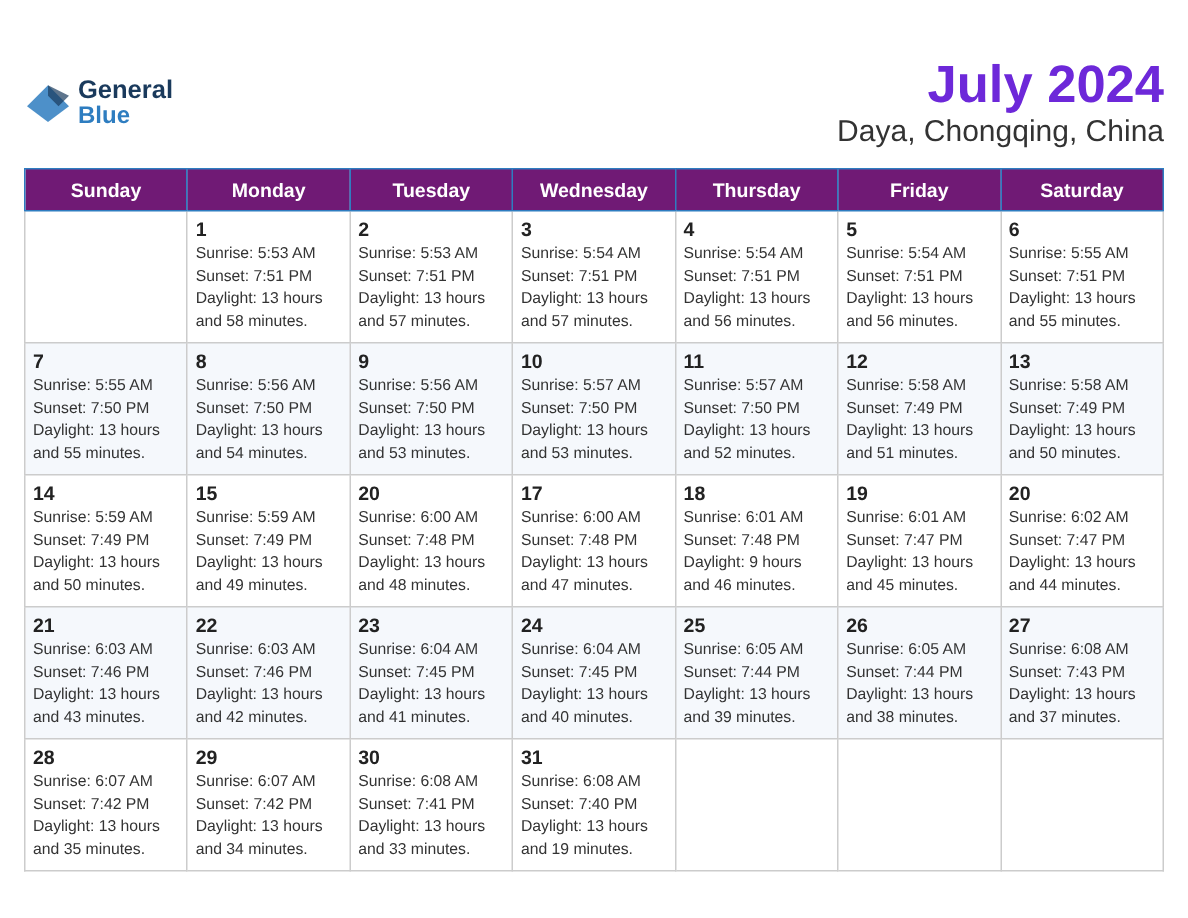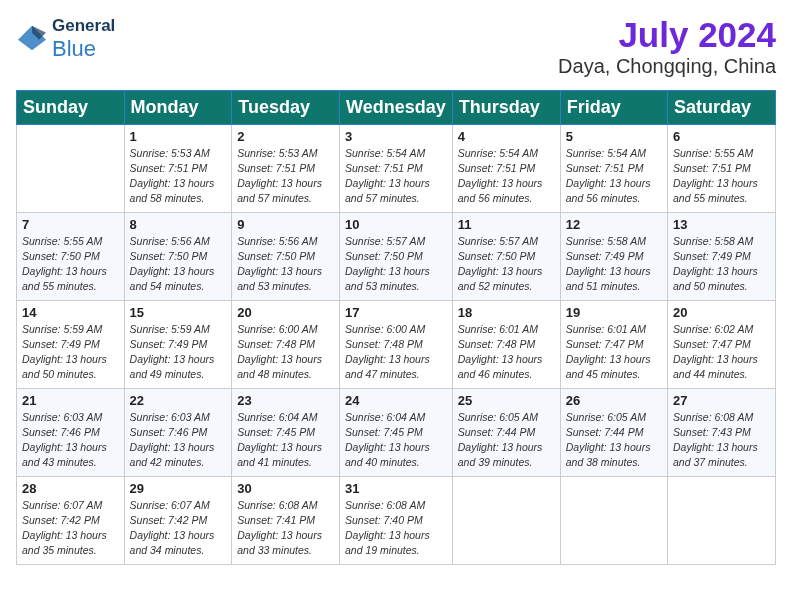--- a/index.html
+++ b/index.html
@@ -6,22 +6,23 @@
     body {
       font-family: Arial, sans-serif;
       background: #fff;
       width: 792px;
       min-height: 612px;
       padding: 16px;
     }
     .header {
       display: flex;
       justify-content: space-between;
-      align-items: flex-start;
+      align-items: center;
       margin-bottom: 12px;
+      margin-top: 22px;
     }
     .logo {
       display: flex;
       align-items: center;
       gap: 4px;
     }
     .logo-icon {
       width: 32px;
       height: 28px;
     }
@@ -37,25 +38,25 @@
     .location-title {
       font-size: 20px;
       color: #333;
     }
     .calendar-table {
       width: 100%;
       border-collapse: collapse;
       font-size: 11px;
     }
     .calendar-table th {
-      background-color: #0f766e;
+      background-color: #701a75;
       color: #fff;
-      text-align: left;
+      text-align: center;
       padding: 6px 6px;
-      font-size: 18px;
+      font-size: 13px;
       font-weight: bold;
       border: 1px solid #2e7dc0;
     }
     .calendar-table td {
       vertical-align: top;
       border: 1px solid #ccc;
       padding: 4px 5px;
       width: calc(100% / 7);
       min-height: 80px;
       height: 88px;
@@ -63,21 +64,20 @@
     .day-num {
       font-size: 13px;
       font-weight: bold;
       color: #222;
       margin-bottom: 2px;
     }
     .day-detail {
       font-size: 10.5px;
       color: #333;
       line-height: 1.45;
-      font-style: italic;
     }
     .row-alt td {
       background-color: #f5f8fc;
     }
     .row-normal td {
       background-color: #fff;
     }
     .empty-cell {
       background-color: #fff !important;
     }
@@ -86,21 +86,21 @@
 <body>
 
 <div class="header">
   <div class="logo">
     <svg class="logo-icon" viewBox="0 0 36 32" xmlns="http://www.w3.org/2000/svg">
       <polygon points="18,2 34,18 18,30 2,18" fill="#2e7dc0" opacity="0.85"></polygon>
       <polygon points="18,2 34,10 26,18 18,10" fill="#1a3a5c" opacity="0.7"></polygon>
     </svg>
     <div>
       <div style="font-size:17px;font-weight:bold;color:#1a3a5c;line-height:1.15;">General</div>
-      <div style="font-size:22px;font-weight:normal;color:#2e7dc0;line-height:1.15;">Blue</div>
+      <div style="font-size:16px;font-weight:bold;color:#2e7dc0;line-height:1.15;">Blue</div>
     </div>
   </div>
   <div class="title-block">
     <div class="month-title">July 2024</div>
     <div class="location-title">Daya, Chongqing, China</div>
   </div>
 </div>
 
 <table class="calendar-table">
   <thead>
@@ -255,21 +255,21 @@
             <div>Sunrise: 6:00 AM</div>
             <div>Sunset: 7:48 PM</div>
             <div>Daylight: 13 hours and 47 minutes.</div>
           </div>
         </td>
         <td>
           <div class="day-num">18</div>
           <div class="day-detail">
             <div>Sunrise: 6:01 AM</div>
             <div>Sunset: 7:48 PM</div>
-            <div>Daylight: 13 hours and 46 minutes.</div>
+            <div>Daylight: 9 hours and 46 minutes.</div>
           </div>
         </td>
         <td>
           <div class="day-num">19</div>
           <div class="day-detail">
             <div>Sunrise: 6:01 AM</div>
             <div>Sunset: 7:47 PM</div>
             <div>Daylight: 13 hours and 45 minutes.</div>
           </div>
         </td>

